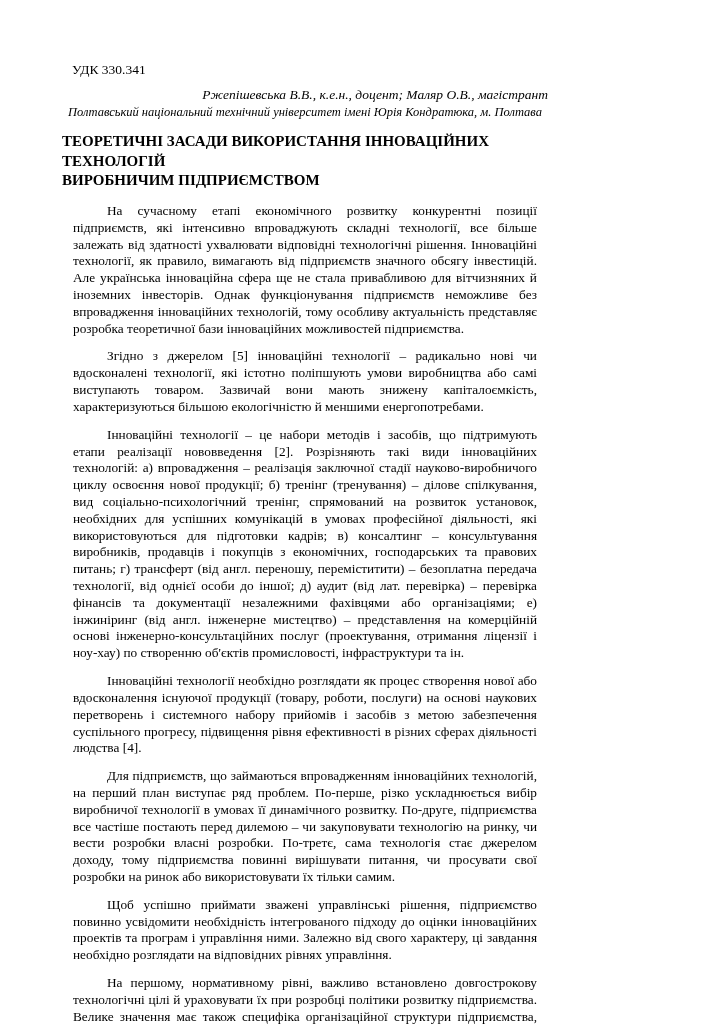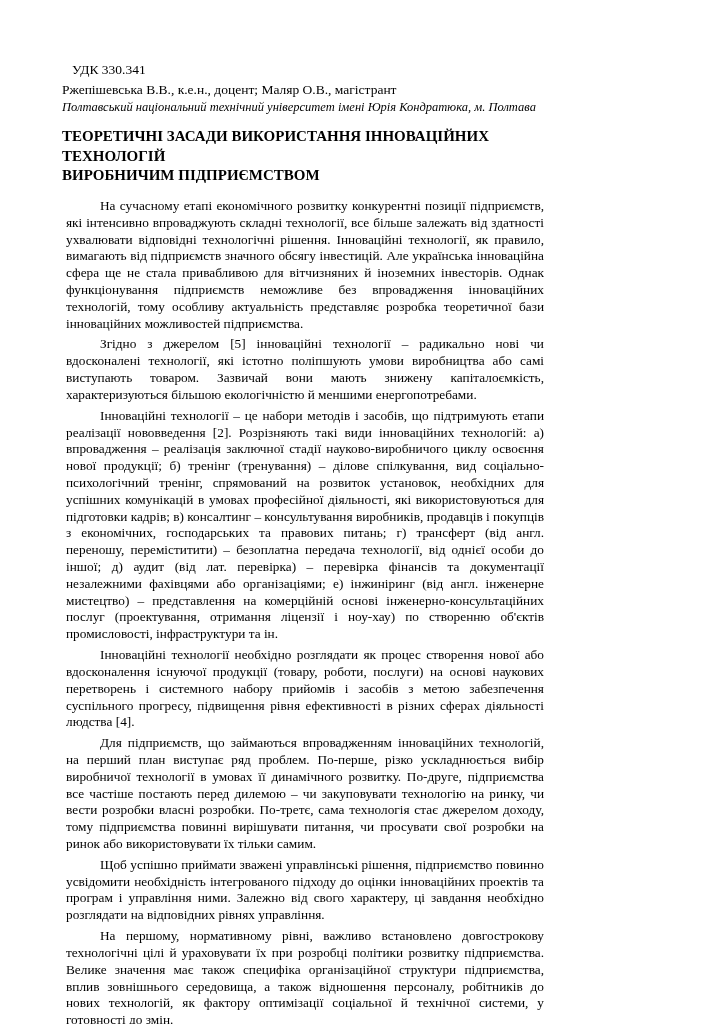--- a/index.html
+++ b/index.html
@@ -20,45 +20,46 @@
     padding: 62px 60px 20px 62px;
     position: relative;
   }
   .udk {
     font-size: 13.5px;
     margin: 0 0 2px 10px;
     line-height: 1.25;
   }
   .authors {
     font-size: 13.5px;
-    text-align: left;
-    margin: 3px 0 1px 0;
+    text-align: right;
+    margin: 8px 0 1px 0;
     line-height: 1.25;
+    font-style: italic;
   }
   .affiliation {
     font-size: 12.5px;
     font-style: italic;
-    text-align: left;
+    text-align: center;
     margin: 0 0 12px 0;
     line-height: 1.25;
   }
   .title {
     font-size: 15px;
     font-weight: bold;
     text-align: left;
     line-height: 1.28;
     margin: 0 0 13px 0;
   }
   .title span { display: block; }
   p.body {
     font-size: 13.3px;
     text-align: justify;
     text-justify: inter-word;
     line-height: 1.265;
-    margin: 4px;
+    margin: 11px;
     text-indent: 34px;
     hyphens: none;
   }
 </style>
 </head>
 <body>
 
 <div class="page">
   <div class="udk">УДК 330.341</div>
   <div class="authors">Ржепішевська В.В., к.е.н., доцент; Маляр О.В., магістрант</div>

